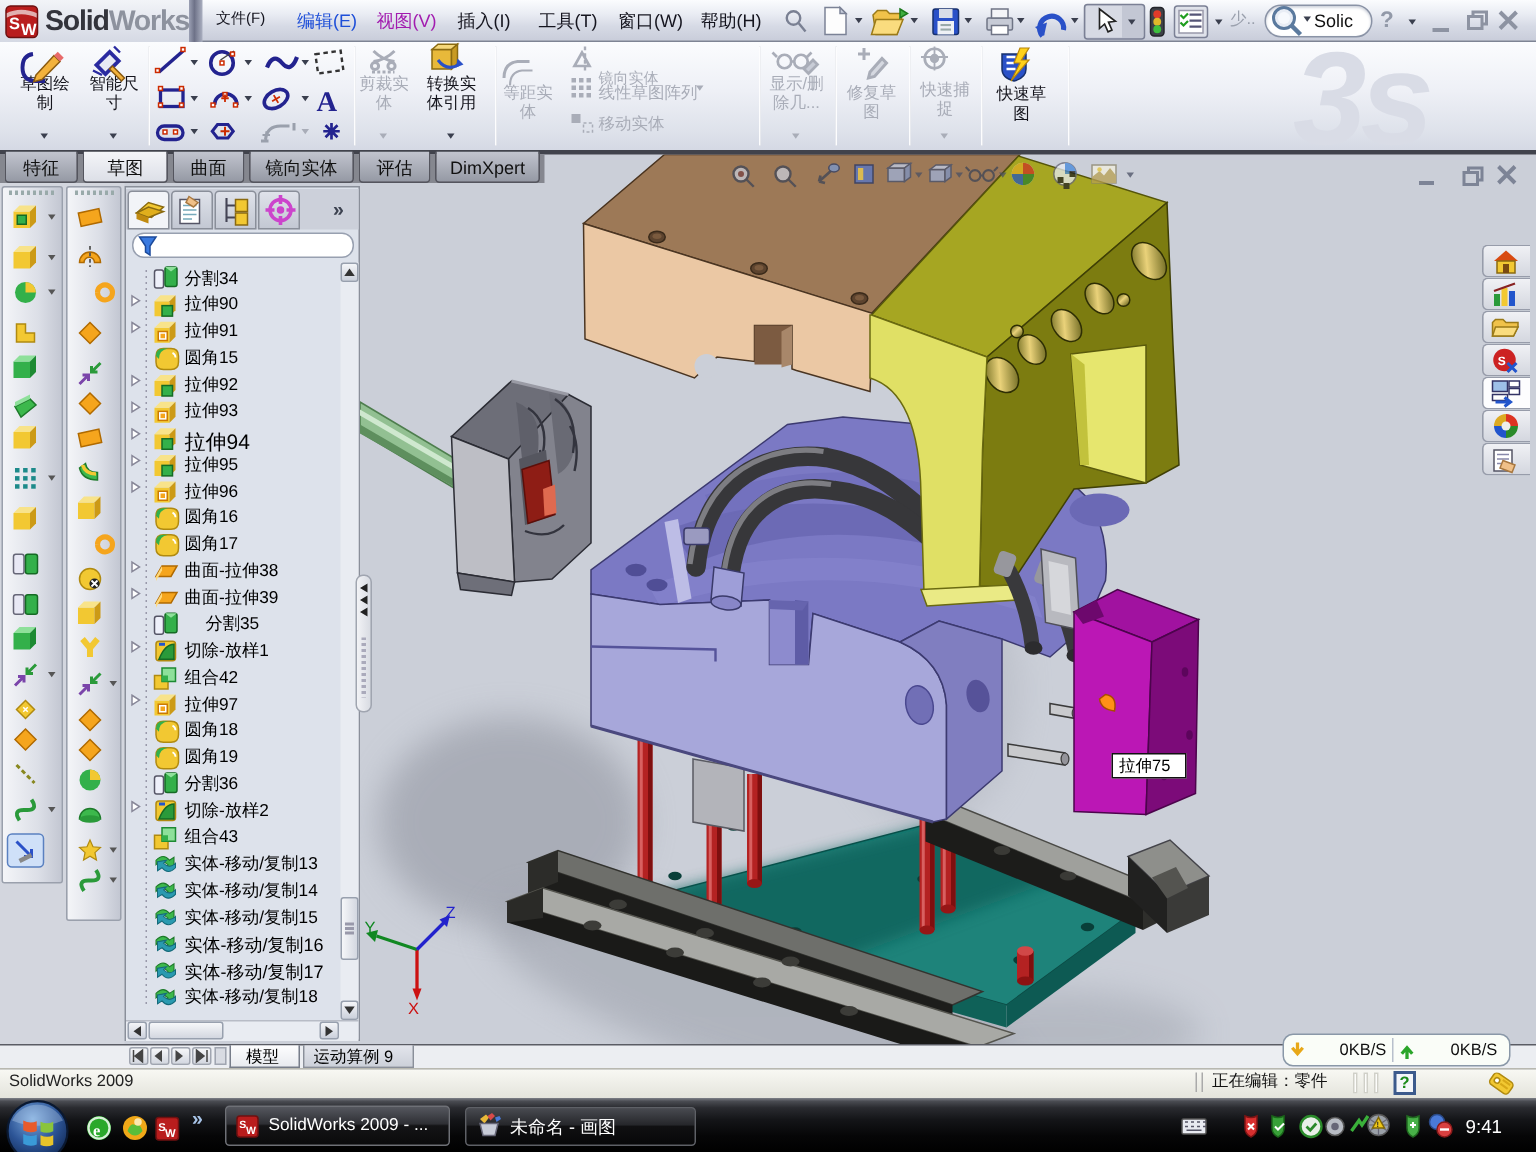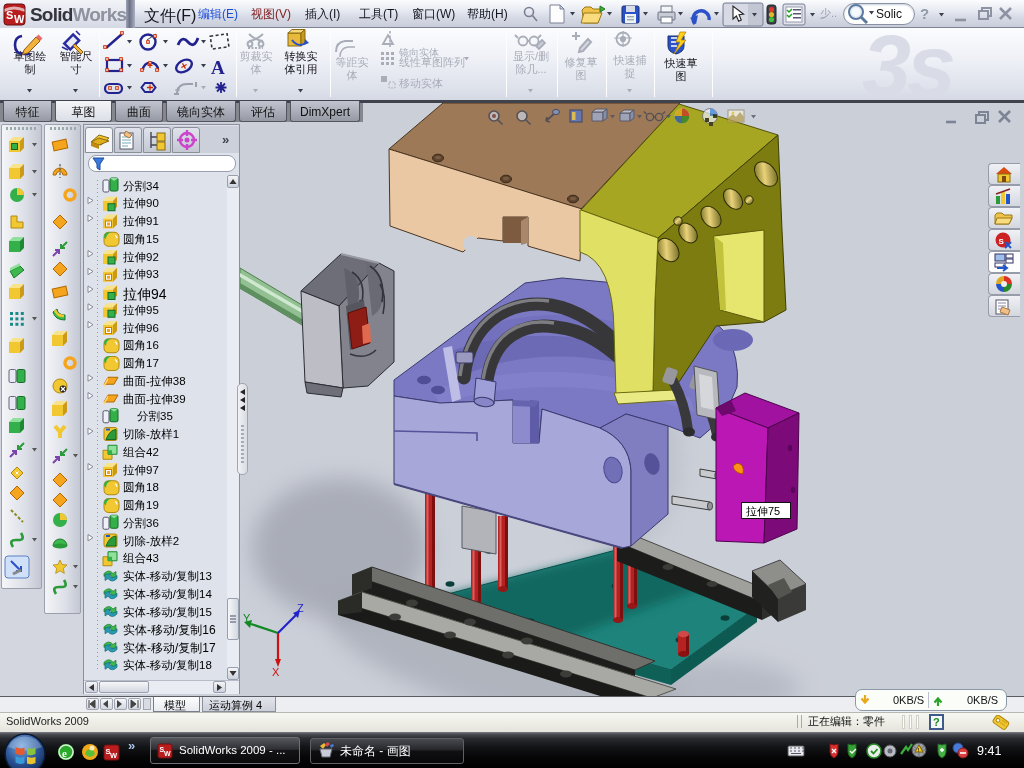--- a/index.html
+++ b/index.html
@@ -5,23 +5,23 @@
 html,body{width:1024px;height:768px;overflow:hidden}
 body{position:relative;font-family:"Liberation Sans",sans-serif;background:#d4d7df}
 .a{position:absolute}
 .t{position:absolute;white-space:nowrap;line-height:1}
 .sep2{position:absolute;top:31px;height:66px;width:1px;background:#c6cad4;border-right:1px solid #fdfdfe}
 </style></head><body>
 <div class="a" style="left:0;top:0;width:1024px;height:28px;background:linear-gradient(180deg,#fbfcfe 0%,#e9ecf3 35%,#d6dae5 65%,#c9cdda 100%);border-bottom:1px solid #7e8494"></div>
 <div class="a" style="left:0;top:0;width:126px;height:28px;background:linear-gradient(180deg,#f2f4f8,#d5d9e4)"></div>
 <div class="a" style="left:126px;top:0;width:9px;height:28px;background:linear-gradient(90deg,#9ba0b4,#6e7288 40%,#aaafc0)"></div>
 <span class="t" style="left:30px;top:5px;font-size:19px;font-weight:700;letter-spacing:-0.8px;color:#33343c">Solid<span style="color:#8d929e">Works</span></span>
-<span class="t" style="left:144px;top:8px;font-size:16px;color:#14141e">文件(F)</span>
+<span class="t" style="left:144px;top:8px;font-size:10px;color:#14141e">文件(F)</span>
 <span class="t" style="left:198px;top:8px;font-size:12px;color:#1d4ed8">编辑(E)</span>
-<span class="t" style="left:251px;top:8px;font-size:12px;color:#7f1d1d">视图(V)</span>
+<span class="t" style="left:251px;top:8px;font-size:12px;color:#a21caf">视图(V)</span>
 <span class="t" style="left:305px;top:8px;font-size:12px;color:#14141e">插入(I)</span>
 <span class="t" style="left:359px;top:8px;font-size:12px;color:#14141e">工具(T)</span>
 <span class="t" style="left:412px;top:8px;font-size:12px;color:#14141e">窗口(W)</span>
 <span class="t" style="left:467px;top:8px;font-size:12px;color:#14141e">帮助(H)</span>
 <div class="a" style="left:843px;top:3px;width:72px;height:22px;background:#fff;border:1px solid #8a93a6;border-radius:11px;box-shadow:inset 0 1px 2px #c8cdd8"></div>
 <span class="t" style="left:876px;top:8px;font-size:12px;color:#111">Solic</span>
 <span class="t" style="left:920px;top:6px;font-size:15px;font-weight:700;color:#9299a8">?</span>
 <span class="t" style="left:820px;top:8px;font-size:11px;color:#9aa0ad">少..</span>
 <div class="a" style="left:0;top:28px;width:1024px;height:73px;background:linear-gradient(180deg,#fbfcfe 0%,#eef0f6 45%,#dde1ea 85%,#d5d9e4 100%);border-bottom:1px solid #9aa0ad"></div>
 <span class="t" style="left:862px;top:22px;font-size:88px;font-weight:700;font-style:italic;color:#d9dce6;letter-spacing:-4px">3s</span>
@@ -894,21 +894,21 @@
       <path d="M3 1 v8 M4 5 l5 -4 v8 z" stroke="#444"></path>
       <path d="M22 1 l-5 4 l5 4 z"></path>
       <path d="M31 1 l5 4 l-5 4 z"></path>
       <path d="M45 1 l5 4 l-5 4 z M52 1 v8" stroke="#444"></path>
     </g>
   </svg>
 <div class="a" style="left:143px;top:698px;width:8px;height:12px;background:#d8dbe2;border:1px solid #a0a5b0"></div>
 <div class="a" style="left:153px;top:697px;width:47px;height:15px;background:linear-gradient(180deg,#fdfdfe,#e8eaef);border:1px solid #777d8a;border-top:none"></div>
 <span class="t" style="left:164px;top:700px;font-size:11px;color:#000">模型</span>
 <div class="a" style="left:202px;top:697px;width:74px;height:15px;background:linear-gradient(180deg,#e3e5ec,#ccd0d9);border:1px solid #8a8f9a;border-top:none"></div>
-<span class="t" style="left:209px;top:700px;font-size:11px;color:#000">运动算例 4</span>
+<span class="t" style="left:209px;top:700px;font-size:11px;color:#000">运动算例 9</span>
 <div class="a" style="left:855px;top:689px;width:152px;height:22px;background:#fafdf8;border:1.5px solid #8a98a8;border-radius:7px"></div>
 <svg class="a" style="left:860px;top:694px" width="90" height="13">
     <path d="M5 1 v7 m-3.5 -3.5 l3.5 4 l3.5 -4" stroke="#e8a818" stroke-width="2.2" fill="none"></path>
     <path d="M78 12 v-7 m-3.5 3.5 l3.5 -4 l3.5 4" stroke="#2aa52a" stroke-width="2.2" fill="none"></path>
   </svg>
 <span class="t" style="left:893px;top:695px;font-size:11px;color:#111">0KB/S</span>
 <div class="a" style="left:928px;top:692px;width:1px;height:16px;background:#b8c0cc"></div>
 <span class="t" style="left:967px;top:695px;font-size:11px;color:#111">0KB/S</span>
 <div class="a" style="left:0;top:712px;width:1024px;height:20px;background:linear-gradient(180deg,#f8f8f3,#e4e4dc);border-top:1px solid #b8b8b0"></div>
 <span class="t" style="left:6px;top:716px;font-size:11px;color:#222">SolidWorks 2009</span>

